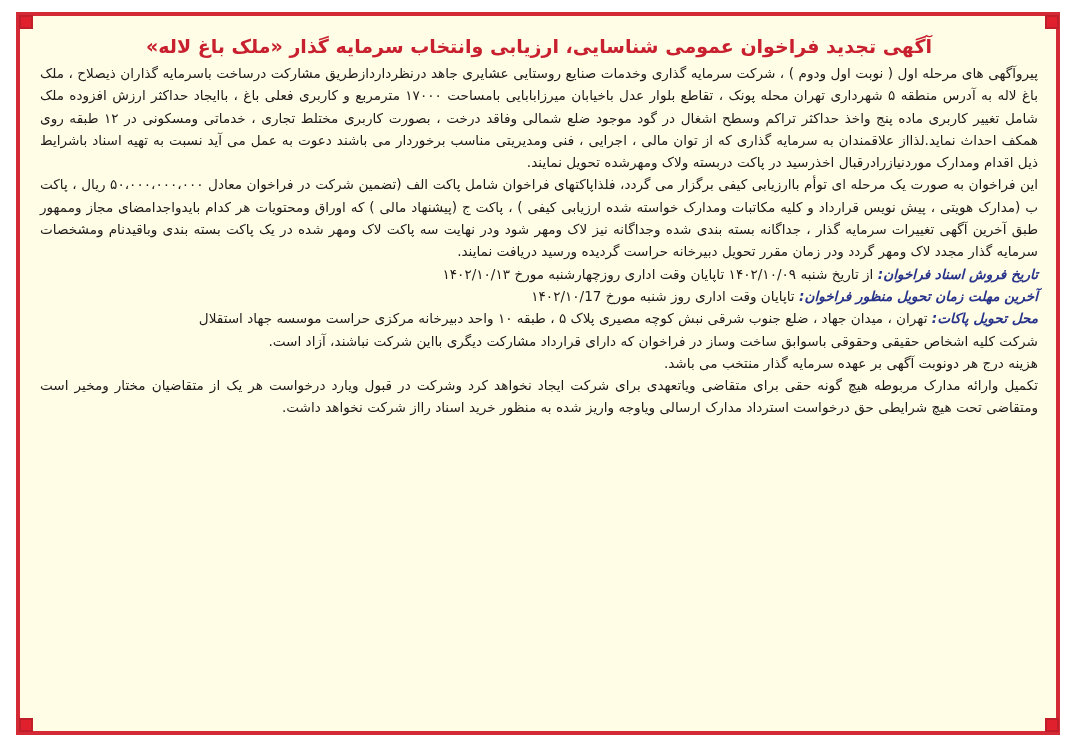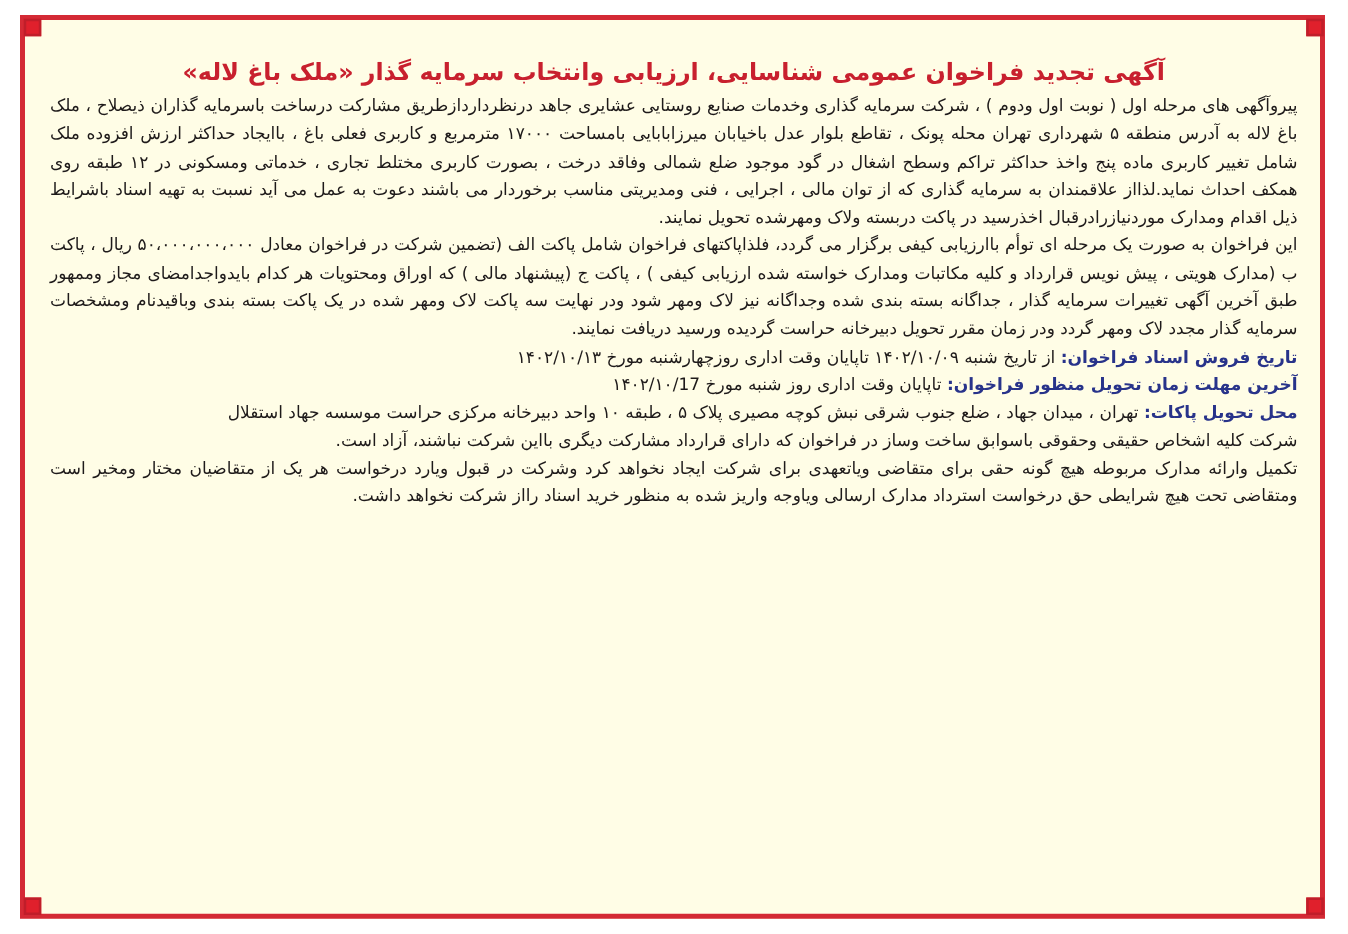--- a/index.html
+++ b/index.html
@@ -39,36 +39,36 @@
       position: absolute;
       left: 40px;
       right: 40px;
       top: 32px;
       bottom: 12px;
       direction: rtl;
       text-align: justify;
       color: #1e1a1a;
       font-size: 13.6px;
       line-height: 22.3px;
-      margin-top: 12px;
     }
     .title {
       text-align: center;
       color: #c8202e;
       font-weight: bold;
       font-size: 19px;
       line-height: 28px;
       margin: 0 0 2px 0;
     }
     .para {
       margin: 0;
     }
     .label {
       color: #28338a;
       font-weight: bold;
+      font-style: italic;
     }
     .row {
       margin: 0;
     }
   </style>
 </head>
 <body>
 
 <div class="frame"></div>
 <div class="corner tl"></div>
@@ -89,14 +89,15 @@
   <p class="row">
     <span class="label">آخرین مهلت زمان تحویل منظور فراخوان:</span>
     <span>تاپایان وقت اداری روز شنبه مورخ ۱۴۰۲/۱۰/17</span>
   </p>
   <p class="row">
     <span class="label">محل تحویل پاکات:</span>
     <span>تهران ، میدان جهاد ، ضلع جنوب شرقی نبش کوچه مصیری پلاک ۵ ، طبقه ۱۰ واحد دبیرخانه مرکزی حراست موسسه جهاد استقلال</span>
   </p>
 
   <p class="para">شرکت کلیه اشخاص حقیقی وحقوقی باسوابق ساخت وساز در فراخوان که دارای قرارداد مشارکت دیگری بااین شرکت نباشند، آزاد است.</p>
+  <p class="para">هزینه درج هر دونوبت آگهی بر عهده سرمایه گذار منتخب می باشد.</p>
   <p class="para">تکمیل وارائه مدارک مربوطه هیچ گونه حقی برای متقاضی ویاتعهدی برای شرکت ایجاد نخواهد کرد وشرکت در قبول ویارد درخواست هر یک از متقاضیان مختار ومخیر است ومتقاضی تحت هیچ شرایطی حق درخواست استرداد مدارک ارسالی ویاوجه واریز شده به منظور خرید اسناد رااز شرکت نخواهد داشت.</p>
 </div>
 
 </body></html>

